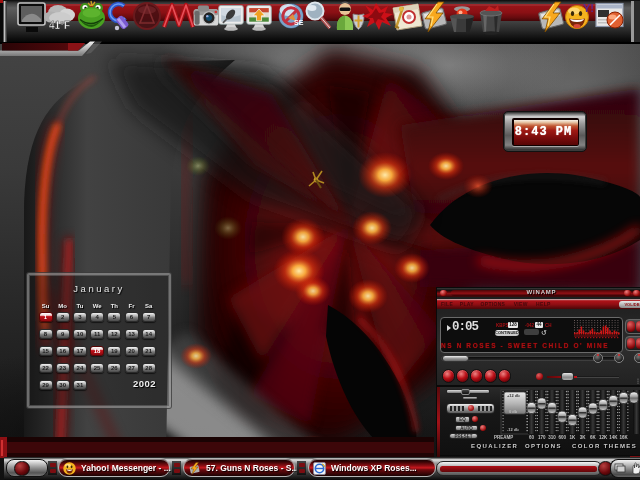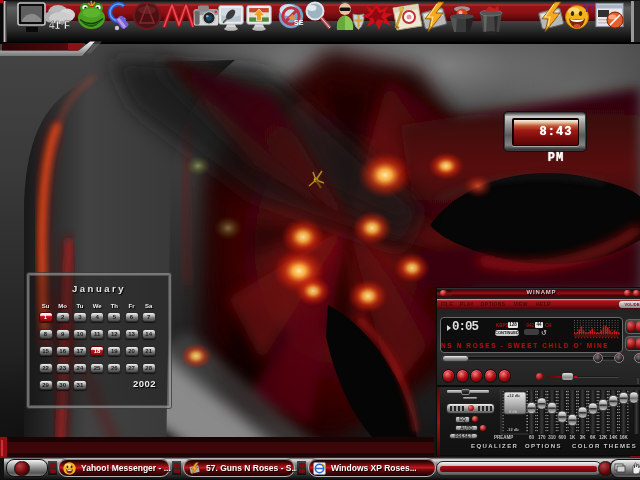--- a/index.html
+++ b/index.html
@@ -384,28 +384,28 @@
 </g>
     </svg>
 <div class="abs" style="left:503px;top:111px;width:84px;height:41px;border-radius:5px;
 background:linear-gradient(180deg,#2a2a2a 0%,#cfcfcf 12%,#9a9a9a 30%,#5a5a5a 60%,#838383 85%,#1e1e1e 100%);
 border:1px solid #111;box-shadow:0 0 0 1px #3a3a3a inset;">
 <div class="abs" style="left:8px;top:6px;width:67px;height:28px;background:#100000;border-radius:2px;
 box-shadow:0 1px 0 rgba(255,255,255,0.4);">
 <div class="abs" style="left:1.5px;top:1.5px;width:64px;height:25px;
 background:linear-gradient(180deg,#f6f0e6 0%,#e8c8a8 9%,#c05530 24%,#a01a14 42%,#7c0c0c 70%,#560505 100%);"></div>
 <div class="abs" style="left:1px;top:1px;width:61px;height:26px;color:#fff;font-family:'Liberation Mono',monospace;
-font-weight:bold;font-size:12px;line-height:26px;text-align:center;letter-spacing:1px;text-shadow:0 0 1px #fff;padding-left:25px;">8:43 PM</div>
+font-weight:bold;font-size:12px;line-height:26px;text-align:center;letter-spacing:1px;text-shadow:0 0 1px #fff;">8:43 PM</div>
 </div>
     </div>
 <div class="abs" style="left:27px;top:273px;width:144px;height:135px;
 background:rgba(20,20,20,0.34);border:2px solid rgba(195,195,195,0.5);border-radius:2px;
 box-shadow:0 0 0 1px rgba(60,60,60,0.8), 0 0 0 1px rgba(120,120,120,0.5) inset;">
       <div class="abs" style="left:0;top:8px;width:140px;text-align:center;color:#e6e6e6;
-font-size:9.5px;font-weight:bold;letter-spacing:2.5px;text-shadow:1px 1px 1px #000;">January</div>
+font-size:9.5px;font-weight:normal;letter-spacing:2.5px;text-shadow:1px 1px 1px #000;">January</div>
       <div class="abs" style="left:8.5px;top:28px;width:16px;text-align:center;color:#eeeeee;font-size:6px;font-weight:bold;text-shadow:1px 1px 1px #000;">Su</div>
       <div class="abs" style="left:25.7px;top:28px;width:16px;text-align:center;color:#eeeeee;font-size:6px;font-weight:bold;text-shadow:1px 1px 1px #000;">Mo</div>
       <div class="abs" style="left:42.9px;top:28px;width:16px;text-align:center;color:#eeeeee;font-size:6px;font-weight:bold;text-shadow:1px 1px 1px #000;">Tu</div>
       <div class="abs" style="left:60.1px;top:28px;width:16px;text-align:center;color:#eeeeee;font-size:6px;font-weight:bold;text-shadow:1px 1px 1px #000;">We</div>
       <div class="abs" style="left:77.3px;top:28px;width:16px;text-align:center;color:#eeeeee;font-size:6px;font-weight:bold;text-shadow:1px 1px 1px #000;">Th</div>
       <div class="abs" style="left:94.5px;top:28px;width:16px;text-align:center;color:#eeeeee;font-size:6px;font-weight:bold;text-shadow:1px 1px 1px #000;">Fr</div>
       <div class="abs" style="left:111.7px;top:28px;width:16px;text-align:center;color:#eeeeee;font-size:6px;font-weight:bold;text-shadow:1px 1px 1px #000;">Sa</div>
       <div class="abs" style="left:9.5px;top:36.5px;width:14px;height:10px;border-radius:3px;background:linear-gradient(180deg,#ffffff 0%,#f0d8d8 28%,#c01018 45%,#8e0a10 100%);color:#fff;border:1px solid #5a0505;font-size:6px;font-weight:bold;text-align:center;line-height:9.5px;box-shadow:0 1px 1px rgba(0,0,0,0.6);">1</div>
       <div class="abs" style="left:26.7px;top:36.5px;width:14px;height:10px;border-radius:3px;background:linear-gradient(180deg,#f2f2f2 0%,#b8b8b8 35%,#787878 60%,#4a4a4a 100%);color:#1a1a1a;border:1px solid #2a2a2a;font-size:6px;font-weight:bold;text-align:center;line-height:9.5px;box-shadow:0 1px 1px rgba(0,0,0,0.6);">2</div>
       <div class="abs" style="left:43.9px;top:36.5px;width:14px;height:10px;border-radius:3px;background:linear-gradient(180deg,#f2f2f2 0%,#b8b8b8 35%,#787878 60%,#4a4a4a 100%);color:#1a1a1a;border:1px solid #2a2a2a;font-size:6px;font-weight:bold;text-align:center;line-height:9.5px;box-shadow:0 1px 1px rgba(0,0,0,0.6);">3</div>

